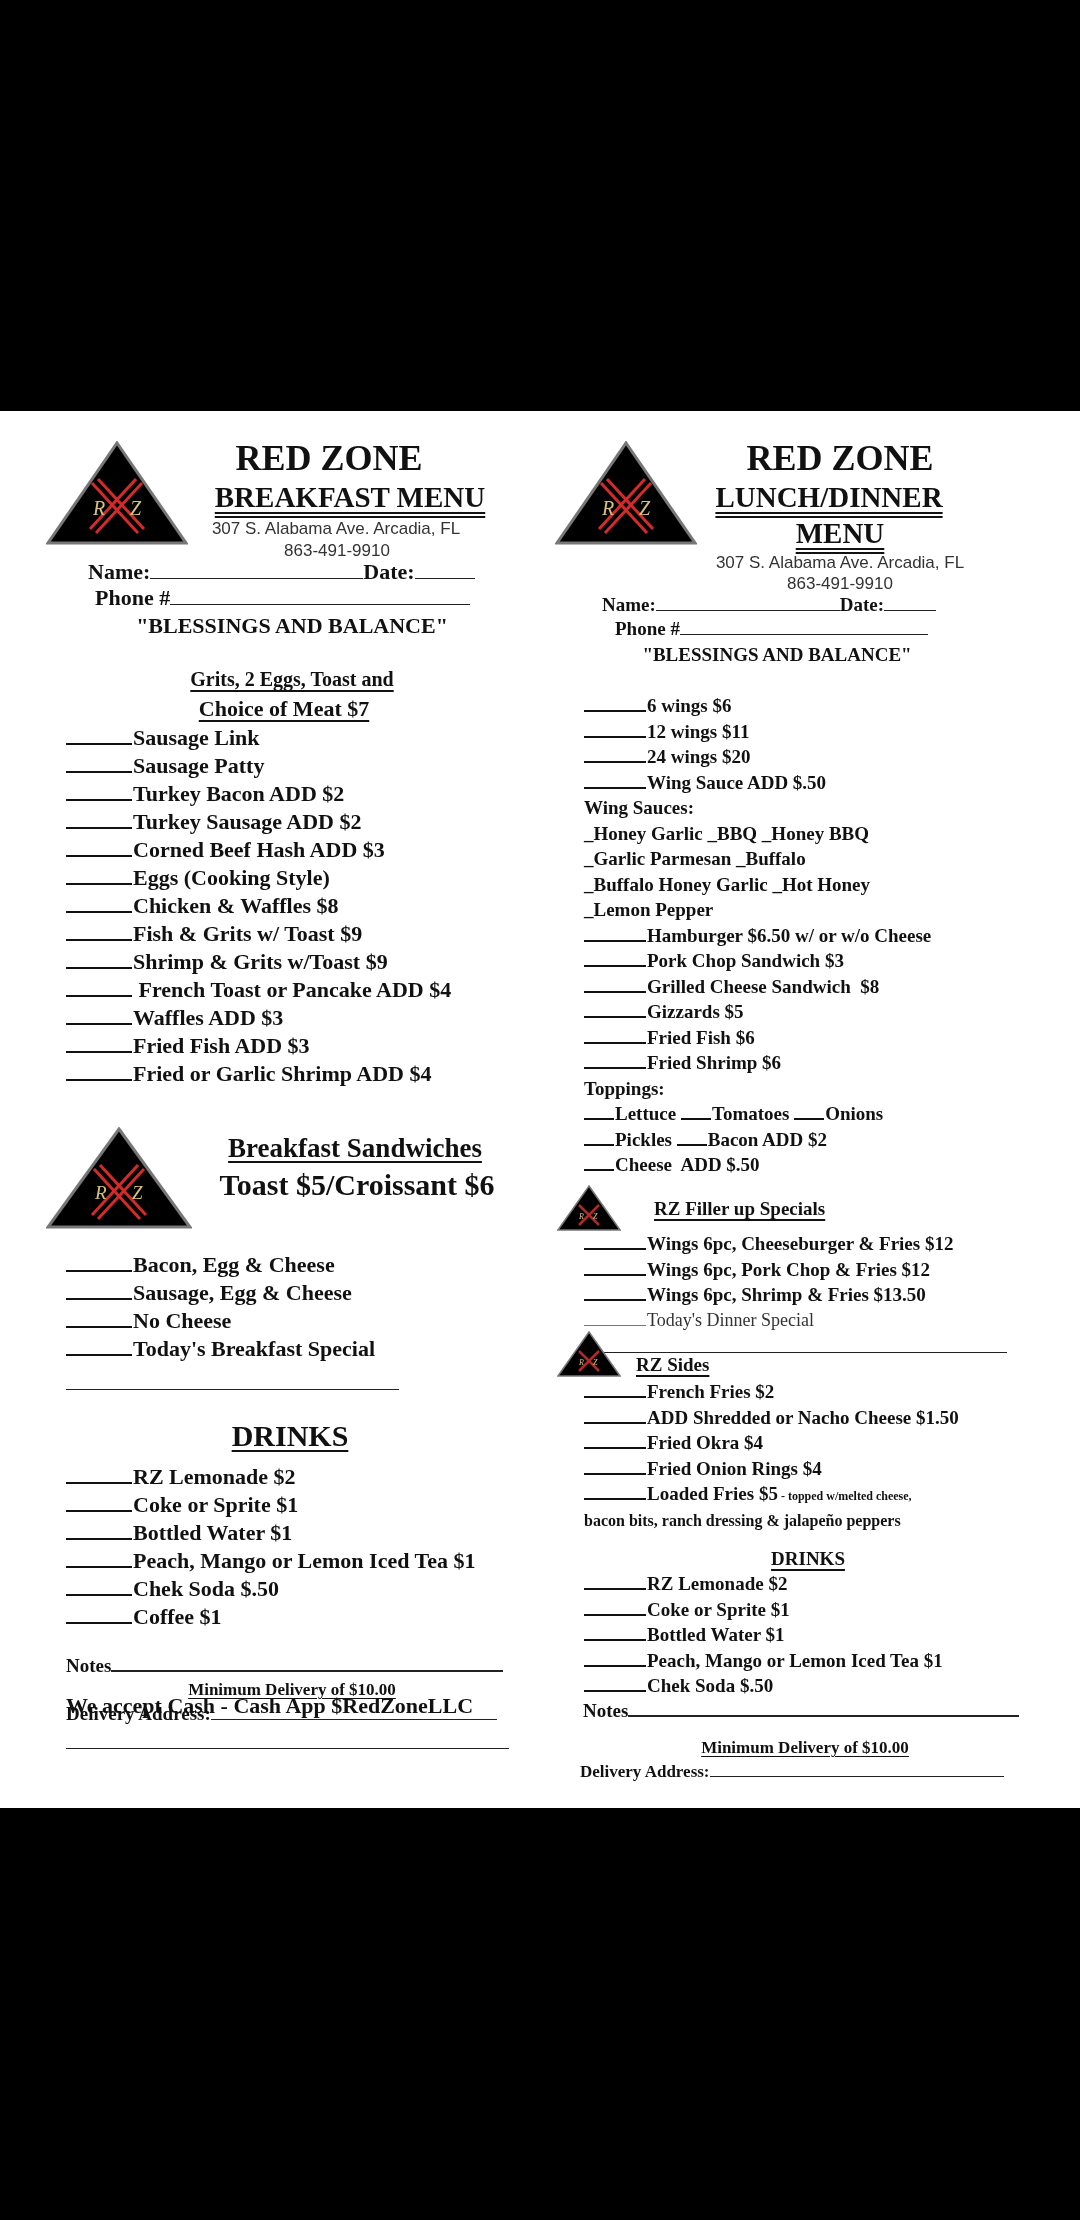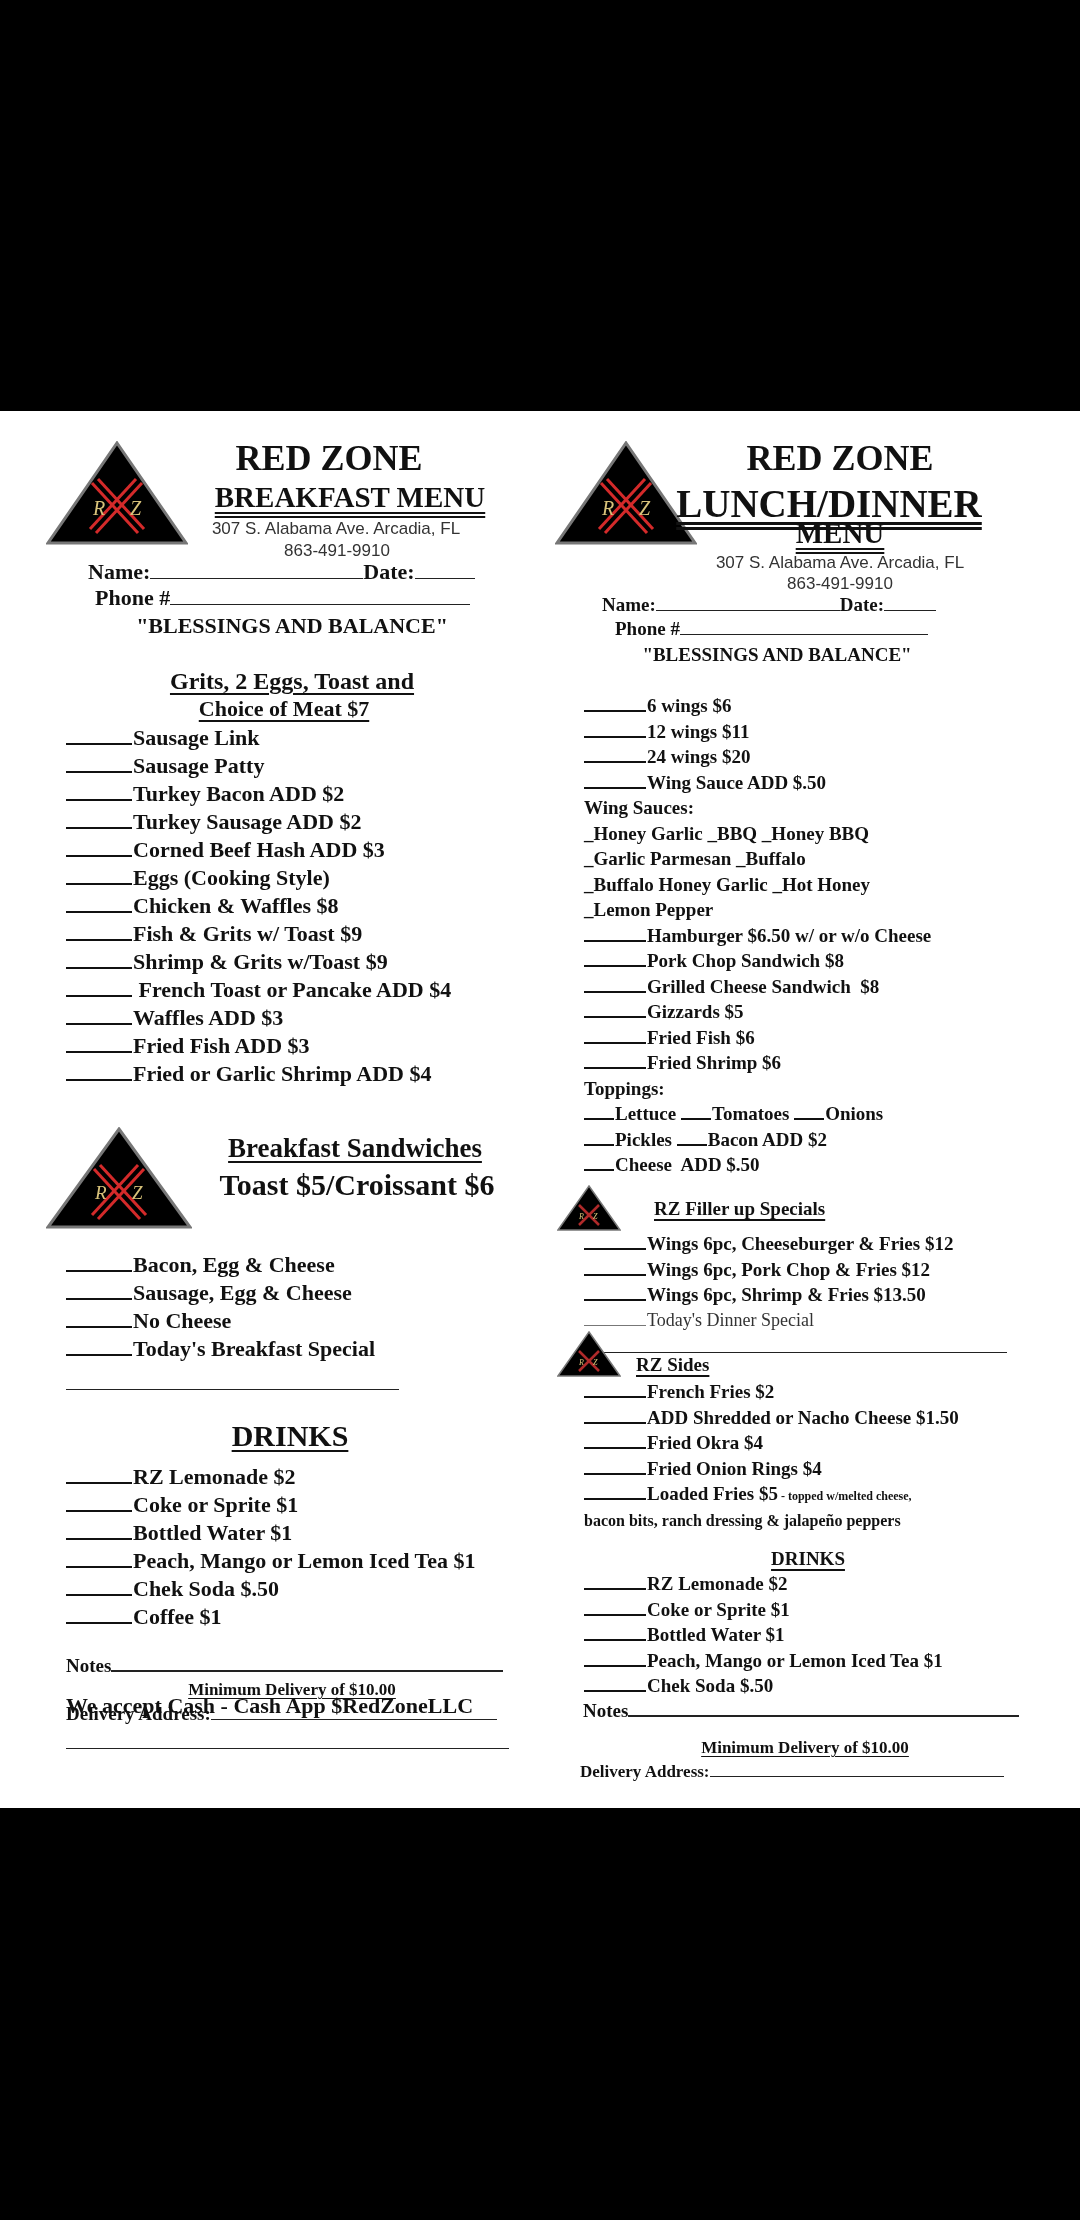--- a/index.html
+++ b/index.html
@@ -44,21 +44,21 @@
   <div class="abs sans ctr" style="left:337px; top:130px; font-size:17px;">863-491-9910</div>
 
   <div class="abs b" style="left:88px; top:148px; font-size:22px;">
     <span>Name:</span><span class="field-line" style="width:213px;"></span><span>Date:</span><span class="field-line" style="width:60px;"></span>
   </div>
   <div class="abs b" style="left:95px; top:174px; font-size:22px;">
     <span>Phone #</span><span class="field-line" style="width:300px;"></span>
   </div>
   <div class="abs b ctr" style="left:292px; top:202px; font-size:22px;">"BLESSINGS AND BALANCE"</div>
 
-  <div class="abs b ctr u" style="left:292px; top:257px; font-size:24px;">Grits, 2 Eggs, Toast and</div>
+  <div class="abs b ctr u" style="left:292px; top:257px; font-size:20px;">Grits, 2 Eggs, Toast and</div>
   <div class="abs b ctr u" style="left:284px; top:285px; font-size:22px;">Choice of Meat $7</div>
 
   <div class="abs" style="left:66px; top:313px;">
     <div class="row"><span class="blank" style="width:66px;"></span><span>Sausage Link</span></div>
     <div class="row"><span class="blank" style="width:66px;"></span><span>Sausage Patty</span></div>
     <div class="row"><span class="blank" style="width:66px;"></span><span>Turkey Bacon ADD $2</span></div>
     <div class="row"><span class="blank" style="width:66px;"></span><span>Turkey Sausage ADD $2</span></div>
     <div class="row"><span class="blank" style="width:66px;"></span><span>Corned Beef Hash ADD $3</span></div>
     <div class="row"><span class="blank" style="width:66px;"></span><span>Eggs (Cooking Style)</span></div>
     <div class="row"><span class="blank" style="width:66px;"></span><span>Chicken &amp; Waffles $8</span></div>
@@ -114,21 +114,21 @@
     <polygon points="71,2 140,102 2,102" fill="#000" stroke="#777" stroke-width="3"></polygon>
     <line x1="46" y1="42" x2="92" y2="92" stroke="#d42a2a" stroke-width="3"></line>
     <line x1="52" y1="38" x2="98" y2="88" stroke="#d42a2a" stroke-width="3"></line>
     <line x1="96" y1="42" x2="50" y2="92" stroke="#d42a2a" stroke-width="3"></line>
     <line x1="90" y1="38" x2="44" y2="88" stroke="#d42a2a" stroke-width="3"></line>
     <text x="47" y="74" font-family="Liberation Serif, serif" font-style="italic" font-size="20" fill="#d8c27a">R</text>
     <text x="84" y="74" font-family="Liberation Serif, serif" font-style="italic" font-size="20" fill="#d8c27a">Z</text>
   </svg>
 
   <div class="abs b ctr" style="left:840px; top:26px; font-size:36px;">RED ZONE</div>
-  <div class="abs b ctr uu" style="left:829px; top:70px; font-size:39px;">LUNCH/DINNER</div>
+  <div class="abs b ctr uu" style="left:829px; top:70px; font-size:29px;">LUNCH/DINNER</div>
   <div class="abs b ctr uu" style="left:840px; top:106px; font-size:29px;">MENU</div>
   <div class="abs sans ctr" style="left:840px; top:142px; font-size:17px;">307 S. Alabama Ave.  Arcadia, FL</div>
   <div class="abs sans ctr" style="left:840px; top:163px; font-size:17px;">863-491-9910</div>
 
   <div class="abs b" style="left:602px; top:183px; font-size:19px;">
     <span>Name:</span><span class="field-line" style="width:184px;"></span><span>Date:</span><span class="field-line" style="width:52px;"></span>
   </div>
   <div class="abs b" style="left:615px; top:207px; font-size:19px;">
     <span>Phone #</span><span class="field-line" style="width:248px;"></span>
   </div>
@@ -138,21 +138,21 @@
     <div class="rrow"><span class="blank" style="width:62px;"></span><span>6 wings $6</span></div>
     <div class="rrow"><span class="blank" style="width:62px;"></span><span>12 wings $11</span></div>
     <div class="rrow"><span class="blank" style="width:62px;"></span><span>24 wings $20</span></div>
     <div class="rrow"><span class="blank" style="width:62px;"></span><span>Wing Sauce ADD $.50</span></div>
     <div class="rrow">Wing Sauces:</div>
     <div class="rrow">_Honey Garlic _BBQ _Honey BBQ</div>
     <div class="rrow">_Garlic Parmesan _Buffalo</div>
     <div class="rrow">_Buffalo Honey Garlic _Hot Honey</div>
     <div class="rrow">_Lemon Pepper</div>
     <div class="rrow"><span class="blank" style="width:62px;"></span><span>Hamburger $6.50 w/ or w/o Cheese</span></div>
-    <div class="rrow"><span class="blank" style="width:62px;"></span><span>Pork Chop Sandwich $8</span></div>
+    <div class="rrow"><span class="blank" style="width:62px;"></span><span>Pork Chop Sandwich $3</span></div>
     <div class="rrow" style="white-space:pre;"><span class="blank" style="width:62px;"></span><span>Grilled Cheese Sandwich  $8</span></div>
     <div class="rrow"><span class="blank" style="width:62px;"></span><span>Gizzards $5</span></div>
     <div class="rrow"><span class="blank" style="width:62px;"></span><span>Fried Fish $6</span></div>
     <div class="rrow"><span class="blank" style="width:62px;"></span><span>Fried Shrimp $6</span></div>
     <div class="rrow">Toppings:</div>
     <div class="rrow"><span class="blank" style="width:30px;"></span><span>Lettuce</span> <span class="blank" style="width:30px;"></span><span>Tomatoes</span> <span class="blank" style="width:30px;"></span><span>Onions</span></div>
     <div class="rrow"><span class="blank" style="width:30px;"></span><span>Pickles</span> <span class="blank" style="width:30px;"></span><span>Bacon ADD $2</span></div>
     <div class="rrow" style="white-space:pre;"><span class="blank" style="width:30px;"></span><span>Cheese  ADD $.50</span></div>
   </div>
 

